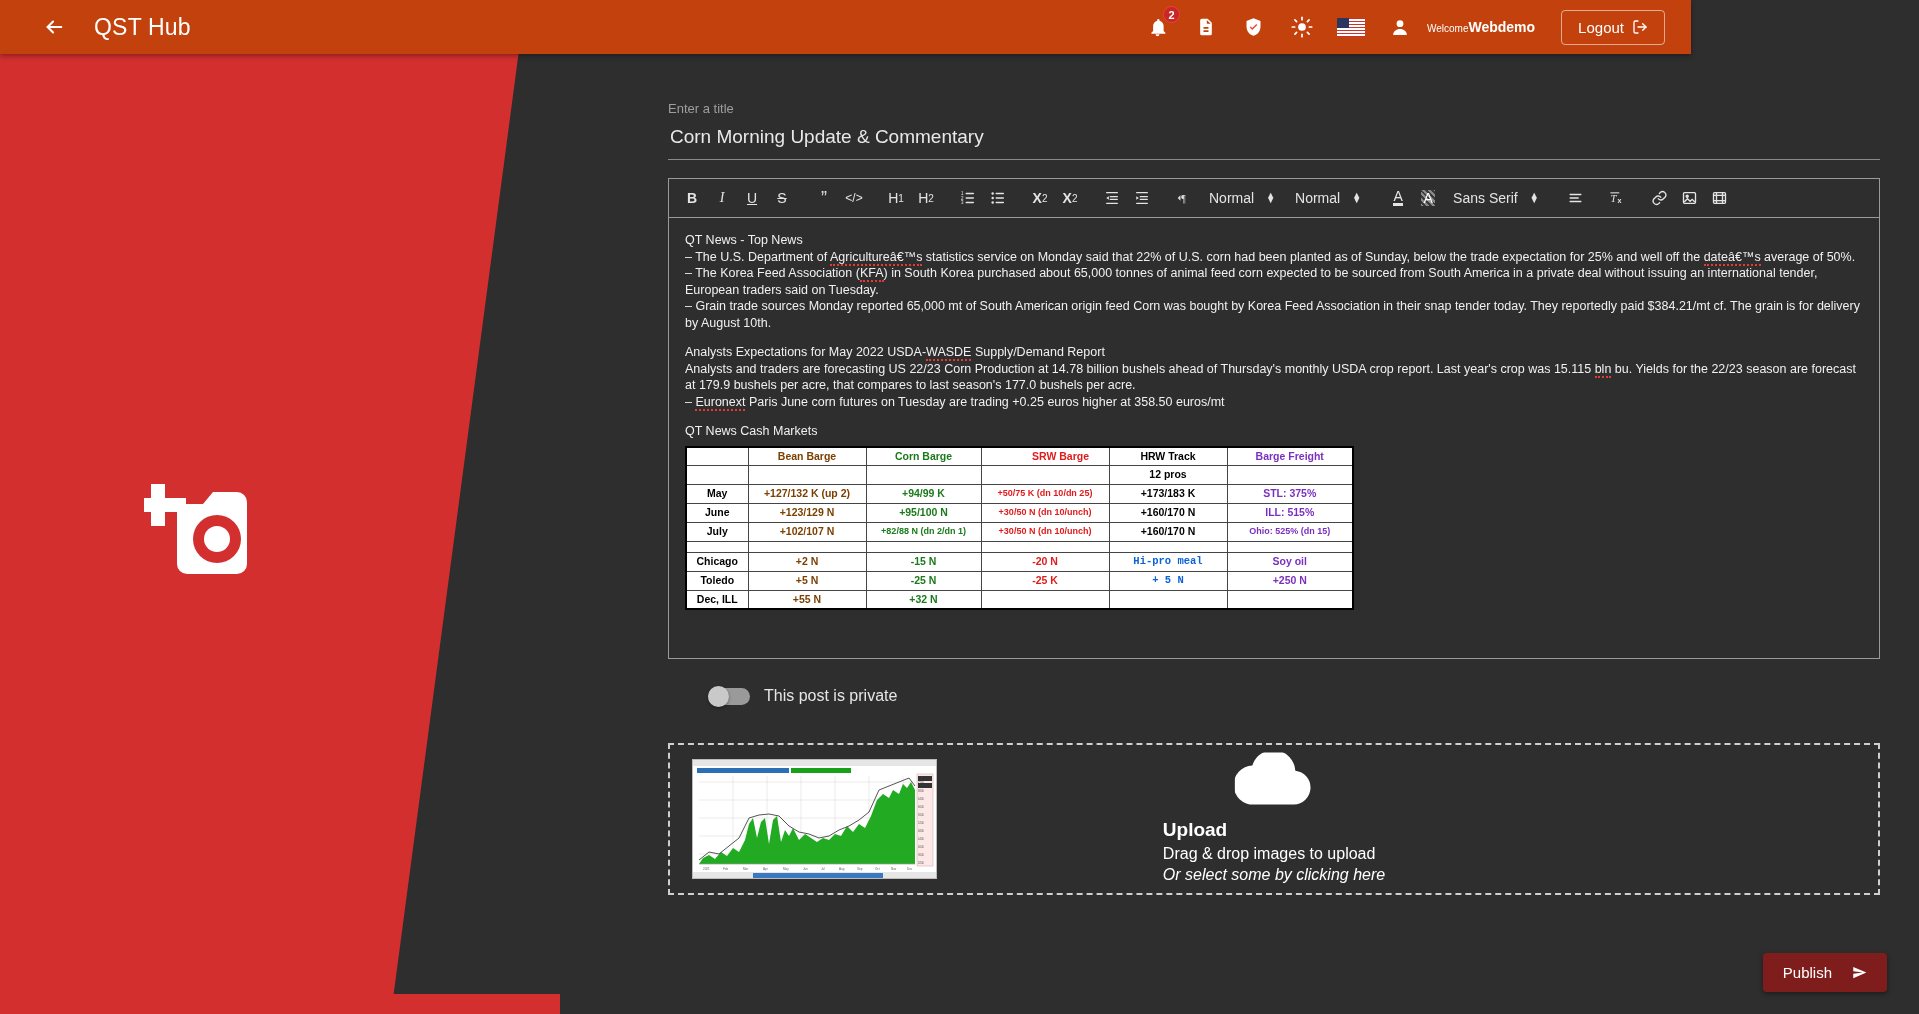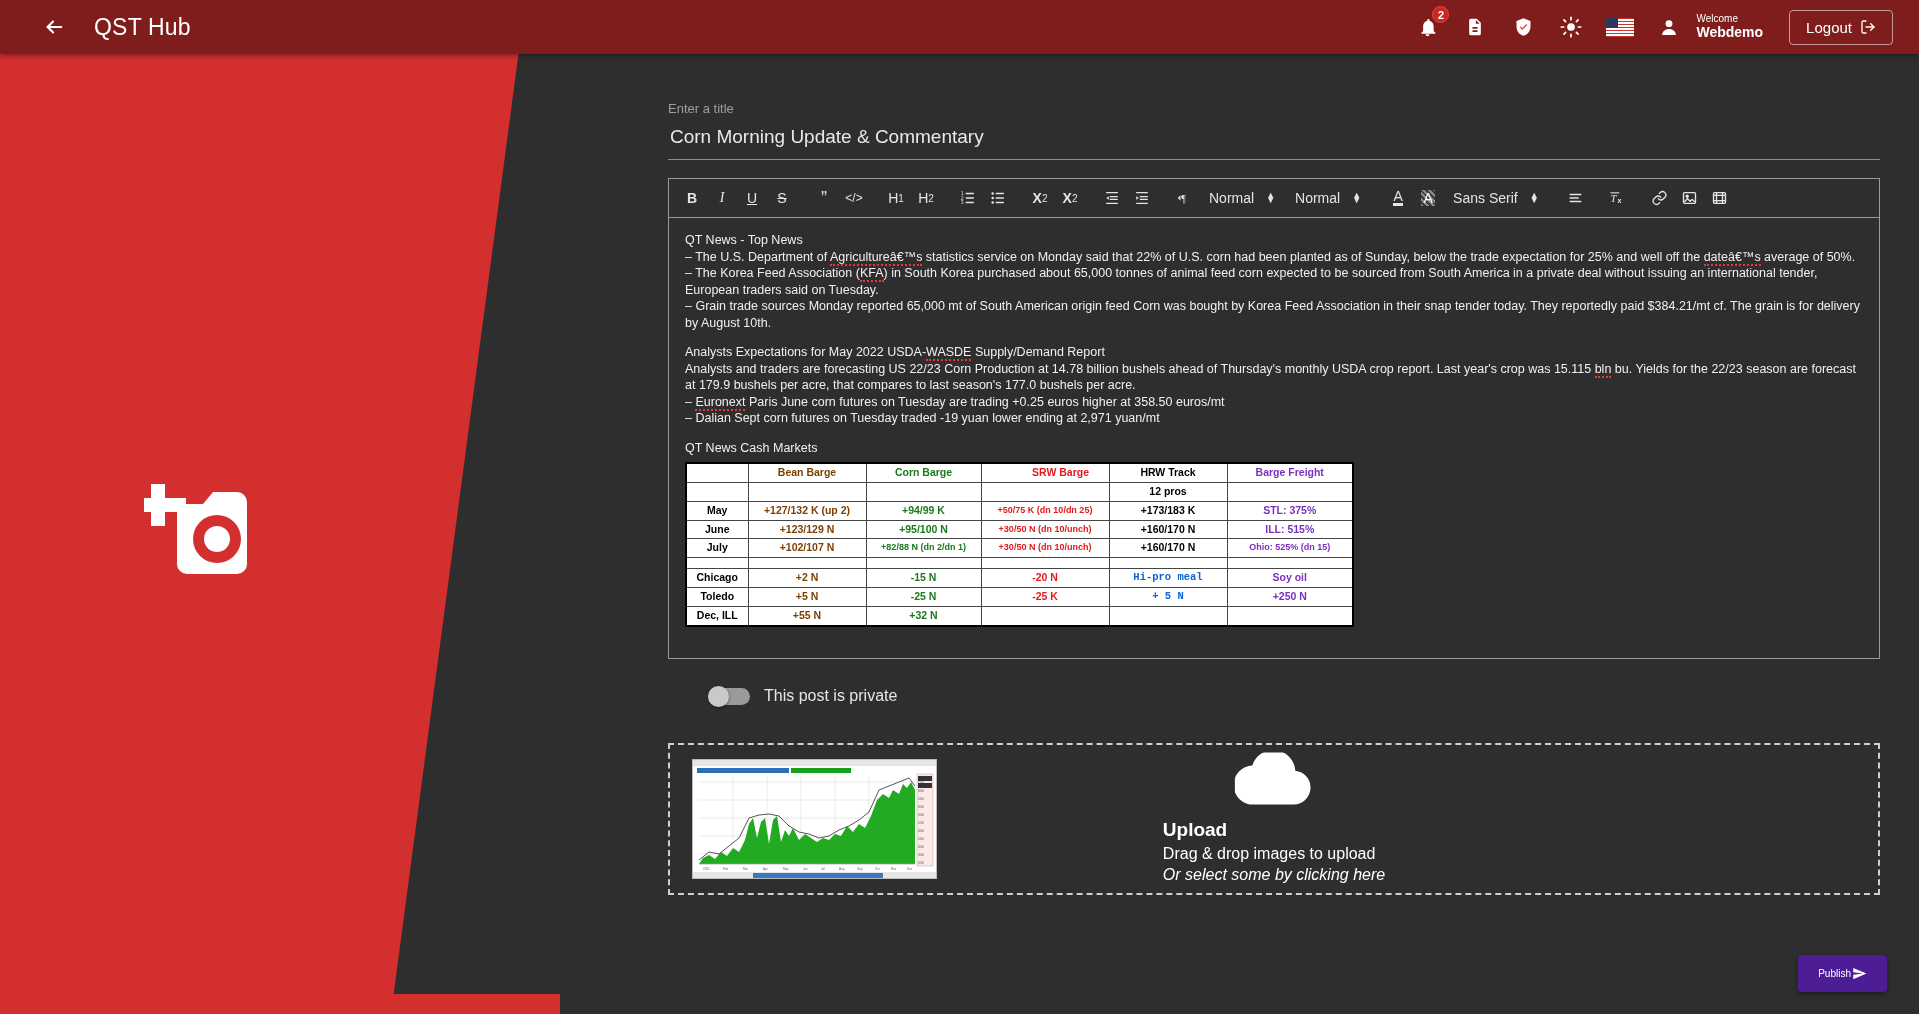--- a/index.html
+++ b/index.html
@@ -7,22 +7,22 @@
     margin: 0; padding: 0;
     width: 1919px; height: 1014px;
     overflow: hidden;
     background: #2e2e2e;
     font-family: "Liberation Sans", sans-serif;
   }
 
   
   .topbar {
     position: absolute; top: 0; left: 0;
-    width: 1919px; height: 54px;
-    background: #7f1d1d;
+    width: 1691px; height: 54px;
+    background: #c2410c;
     display: flex; align-items: center;
     z-index: 40;
     box-shadow: 0 2px 5px rgba(0,0,0,.35);
   }
   .back-btn {
     margin-left: 38px; width: 32px; height: 32px;
     display: flex; align-items: center; justify-content: center;
     color: #fff; cursor: pointer;
   }
   .app-title {
@@ -39,22 +39,22 @@
     background: #c62828; color: #fff;
     min-width: 17px; height: 17px; border-radius: 50%;
     font-size: 11px; font-weight: 700;
     display: flex; align-items: center; justify-content: center;
     border: 1px solid #ef4234;
   }
   .flag { width: 28px; height: 19px; position: relative; overflow: hidden; border-radius: 1px; cursor: pointer; }
   .flag .stripes { position:absolute; inset:0; background: repeating-linear-gradient(#c9322d 0 1.46px, #ffffff 1.46px 2.92px); }
   .flag .canton { position:absolute; left:0; top:0; width:12px; height:10px; background:#2a3560; }
   .welcome {
-    display: flex; flex-direction: column; line-height: 1.05;
-    font-size: 10px; margin-left: -8px; cursor: pointer;
+    display: flex; line-height: 1.05;
+    font-size: 10px; margin-left: -8px; cursor: pointer; align-items: flex-end;
   }
   .welcome .w1 { font-size: 10px; }
   .welcome .w2 { font-size: 14px; font-weight: 700; }
   .logout {
     border: 1px solid rgba(255,255,255,.55); border-radius: 4px;
     padding: 8px 16px; color: #fff; font-size: 15px; font-weight: 500;
     display: flex; align-items: center; gap: 8px; cursor: pointer;
     background: transparent; margin-left: 4px;
   }
 
@@ -219,24 +219,24 @@
     color: #fff; line-height: 1.35;
   }
   .cloud { width: 78px; height: 56px; position: relative; margin-bottom: 8px; }
   .up-title { font-size: 19px; font-weight: 700; align-self: flex-start; }
   .up-l1 { font-size: 16px; align-self: flex-start; }
   .up-l2 { font-size: 16px; font-style: italic; align-self: flex-start; }
 
   
   .publish {
     position: absolute; right: 32px; bottom: 22px;
-    background: #4c1d95; color: #fff;
+    background: #7f1d1d; color: #fff;
     border: none; border-radius: 4px;
-    padding: 11px 20px; font-size: 10px; font-weight: 500;
-    display: flex; align-items: center; gap: 1px;
+    padding: 11px 20px; font-size: 15px; font-weight: 500;
+    display: flex; align-items: center; gap: 20px;
     cursor: pointer; font-family: inherit;
     box-shadow: 0 2px 5px rgba(0,0,0,.4);
   }
   .bottom-strip {
     position: absolute; left: 0; bottom: 0;
     width: 1919px; height: 20px; background: #d32f2f;
   }
   .bottom-strip-dark {
     position: absolute; left: 560px; bottom: 0;
     width: 1359px; height: 20px; background: #2e2e2e;
@@ -501,21 +501,20 @@
 
     <div class="qeditor">
       <p>QT News - Top News</p>
       <p><span>– The U.S. Department of </span><span class="spell">Agricultureâ€™s</span><span> statistics service on Monday said that 22% of U.S. corn had been planted as of Sunday, below the trade expectation for 25% and well off the </span><span class="spell">dateâ€™s</span><span> average of 50%.</span></p>
       <p><span>– The Korea Feed Association (</span><span class="spell">KFA</span><span>) in South Korea purchased about 65,000 tonnes of animal feed corn expected to be sourced from South America in a private deal without issuing an international tender, European traders said on Tuesday.</span></p>
       <p>– Grain trade sources Monday reported 65,000 mt of South American origin feed Corn was bought by Korea Feed Association in their snap tender today. They reportedly paid $384.21/mt cf. The grain is for delivery by August 10th.</p>
       <div class="blank"></div>
       <p><span>Analysts Expectations for May 2022 USDA-</span><span class="spell">WASDE</span><span> Supply/Demand Report</span></p>
       <p><span>Analysts and traders are forecasting US 22/23 Corn Production at 14.78 billion bushels ahead of Thursday's monthly USDA crop report. Last year's crop was 15.115 </span><span class="spell">bln</span><span> bu. Yields for the 22/23 season are forecast at 179.9 bushels per acre, that compares to last season's 177.0 bushels per acre.</span></p>
       <p><span>– </span><span class="spell">Euronext</span><span> Paris June corn futures on Tuesday are trading +0.25 euros higher at 358.50 euros/mt</span></p>
-      <p>– Dalian Sept corn futures on Tuesday traded -19 yuan lower ending at 2,971 yuan/mt</p>
       <div class="blank"></div>
       <p>QT News Cash Markets</p>
 
       <table class="cash-table">
         <tbody>
           <tr>
             <td class="c-label"></td>
             <td class="hdr-bean">Bean Barge</td>
             <td class="hdr-corn">Corn Barge</td>
             <td class="hdr-srw">SRW Barge</td>

